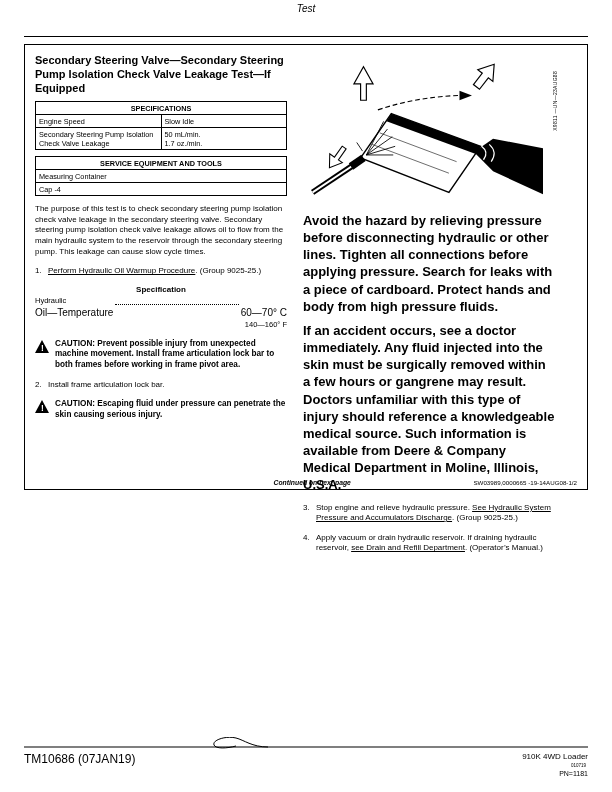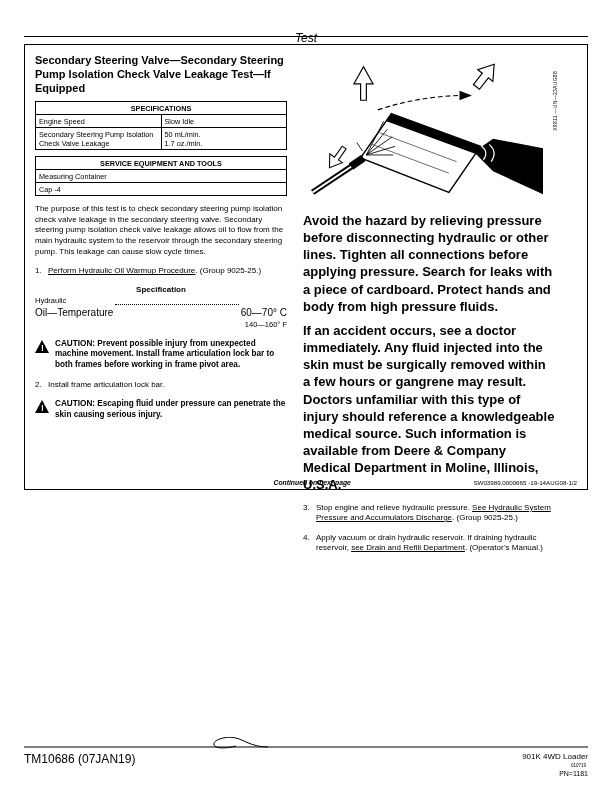--- a/index.html
+++ b/index.html
@@ -1,21 +1,21 @@
 <!DOCTYPE html>
 <html><head>
 <meta charset="utf-8">
 <style>
   html,body{margin:0;padding:0;background:#e9e9e9;}
   .page{position:relative;width:612px;height:792px;margin:0 auto;background:#ffffff;color:#000;
         font-family:"Liberation Sans",sans-serif;overflow:hidden;}
 
   
-  .section-header{position:absolute;top:31px;left:0;width:100%;text-align:center;
-                  font-size:12px;font-style:italic;}
+  .section-header{position:absolute;top:3px;left:0;width:100%;text-align:center;
+                  font-size:10px;font-style:italic;}
   .header-rule{position:absolute;top:36px;left:24px;width:564px;border-top:1px solid #000;}
 
   
   .content-box{position:absolute;top:44px;left:24px;width:564px;height:446px;border:1.5px solid #000;
                box-sizing:border-box;padding:8px 19px 18px 10px;display:grid;
                grid-template-columns:252px 252px;column-gap:16px;align-content:start;}
 
   .title{font-size:11px;line-height:1.28;margin:0 0 4px 0;font-weight:bold;}
 
   table{border-collapse:collapse;width:100%;font-size:7.3px;margin-top:6px;table-layout:fixed;}
@@ -204,17 +204,17 @@
       <span class="continued">Continued on next page</span>
       <span class="doc-ref">SW03989,0000665 -19-14AUG08-1/2</span>
     </div>
   </div>
 
   <svg class="footer-rule" viewBox="0 0 612 18">
     <line x1="24" y1="10" x2="588" y2="10" stroke="#000" stroke-width="1.2"></line>
     <path d="M268 10 C252 10 244 3 236 1 C226 -1.5 212 3 214 8 C215.5 12 227 11.5 236 9" fill="none" stroke="#000" stroke-width="1"></path>
   </svg>
   <div class="f-left">TM10686 (07JAN19)</div>
-  <div class="f-right">901K 4WD Loader</div>
+  <div class="f-right">910K 4WD Loader</div>
   <div class="f-print">010719</div>
   <div class="f-pn">PN=1181</div>
 
 </div>
 
 </body></html>

